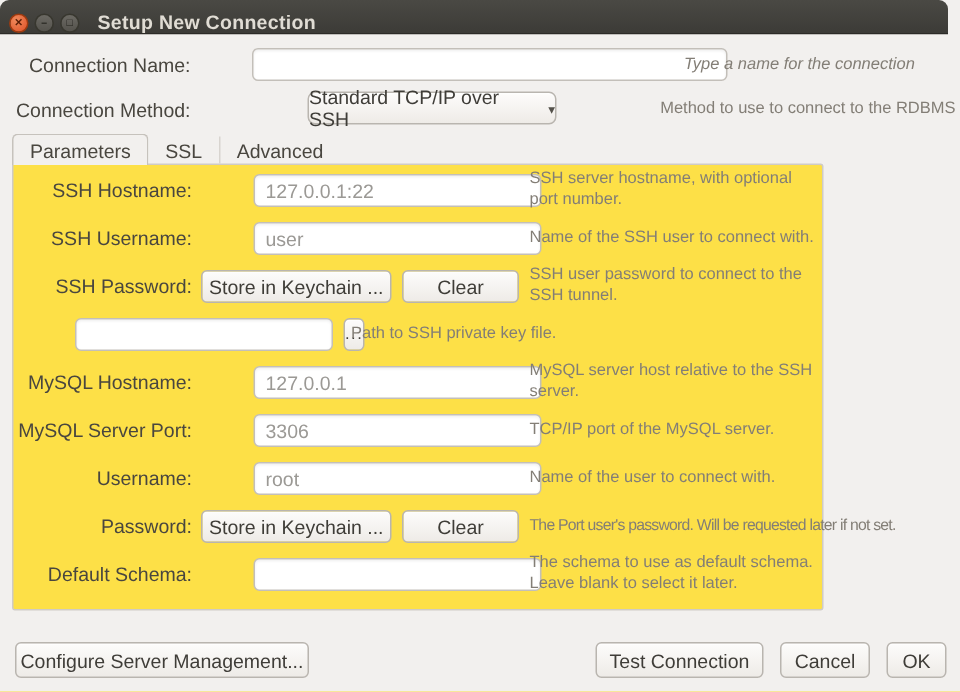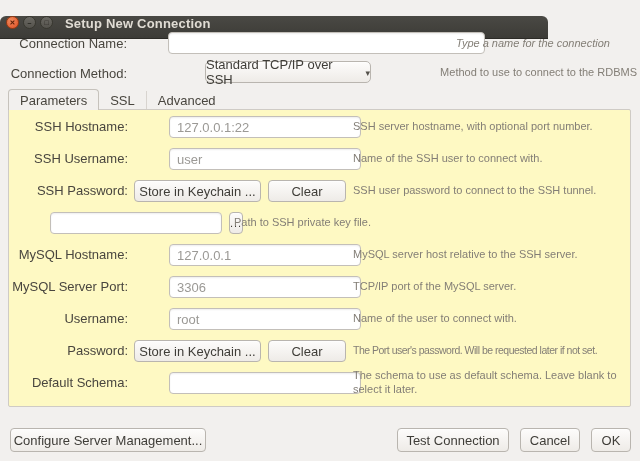--- a/index.html
+++ b/index.html
@@ -4,25 +4,25 @@
 <style>
   html,body{margin:0;padding:0;}
   body{
     width:640px;height:461px;position:relative;overflow:hidden;
     background:#f2f0ee;
     font-family:"Liberation Sans", sans-serif;
     -webkit-font-smoothing:antialiased;
   }
   
   .titlebar{
-    position:absolute;left:0;top:16px;width:548px;height:22px;
+    position:absolute;left:0;top:0;width:632px;height:22px;
     background:linear-gradient(#4a4944,#3c3b37);
     border-bottom:1px solid #2c2b27;
     border-radius:6px 6px 0 0;
-    display:flex;align-items:flex-start;
+    display:flex;align-items:flex-end;
   }
   .winbtns{display:flex;gap:4px;margin-left:6px;}
   .winbtn{
     width:13px;height:13px;border-radius:50%;
     display:flex;align-items:center;justify-content:center;
     font-size:8px;line-height:1;box-sizing:border-box;cursor:default;
   }
   .winbtn.close{
     background:radial-gradient(circle at 35% 30%,#f08a5c,#de5026);
     border:1px solid #9c3a10;color:#5a1d06;font-weight:bold;font-size:7px;
@@ -68,23 +68,23 @@
     padding:0 11px;display:flex;align-items:center;cursor:default;
   }
   .tab.active{
     background:#f2f0ee;border:1px solid #c6c2bc;border-bottom:none;
     border-radius:4px 4px 0 0;
   }
   .tab.inactive{border-right:1px solid #d8d4cf;margin:2px 0 1px 0;}
   .tab.inactive:last-child{border-right:none;}
   
   .panel{
-    position:absolute;left:8px;top:109px;width:623px;height:298px;
+    position:absolute;left:8px;top:109px;width:541px;height:298px;
     box-sizing:border-box;border:1px solid #cfcbc5;border-radius:0 2px 2px 2px;
-    background:#fef9c3;z-index:1;padding-top:6px;
+    background:#fde047;z-index:1;padding-top:6px;
   }
   .frow{display:flex;height:22px;margin-bottom:10px;align-items:center;}
   .f-label{width:119px;text-align:right;flex-shrink:0;line-height:22px;}
   .f-ctrl{width:212px;margin-left:6px;flex-shrink:0;display:flex;gap:7px;}
   .f-hint{margin-left:7px;width:288px;line-height:1.25;}
   .f-hint.tight{white-space:nowrap;font-size:10.5px;letter-spacing:-.5px;}
   .f-input{width:212px;}
   .f-input.short{width:172px;}
   .btn{
     box-sizing:border-box;height:22px;

